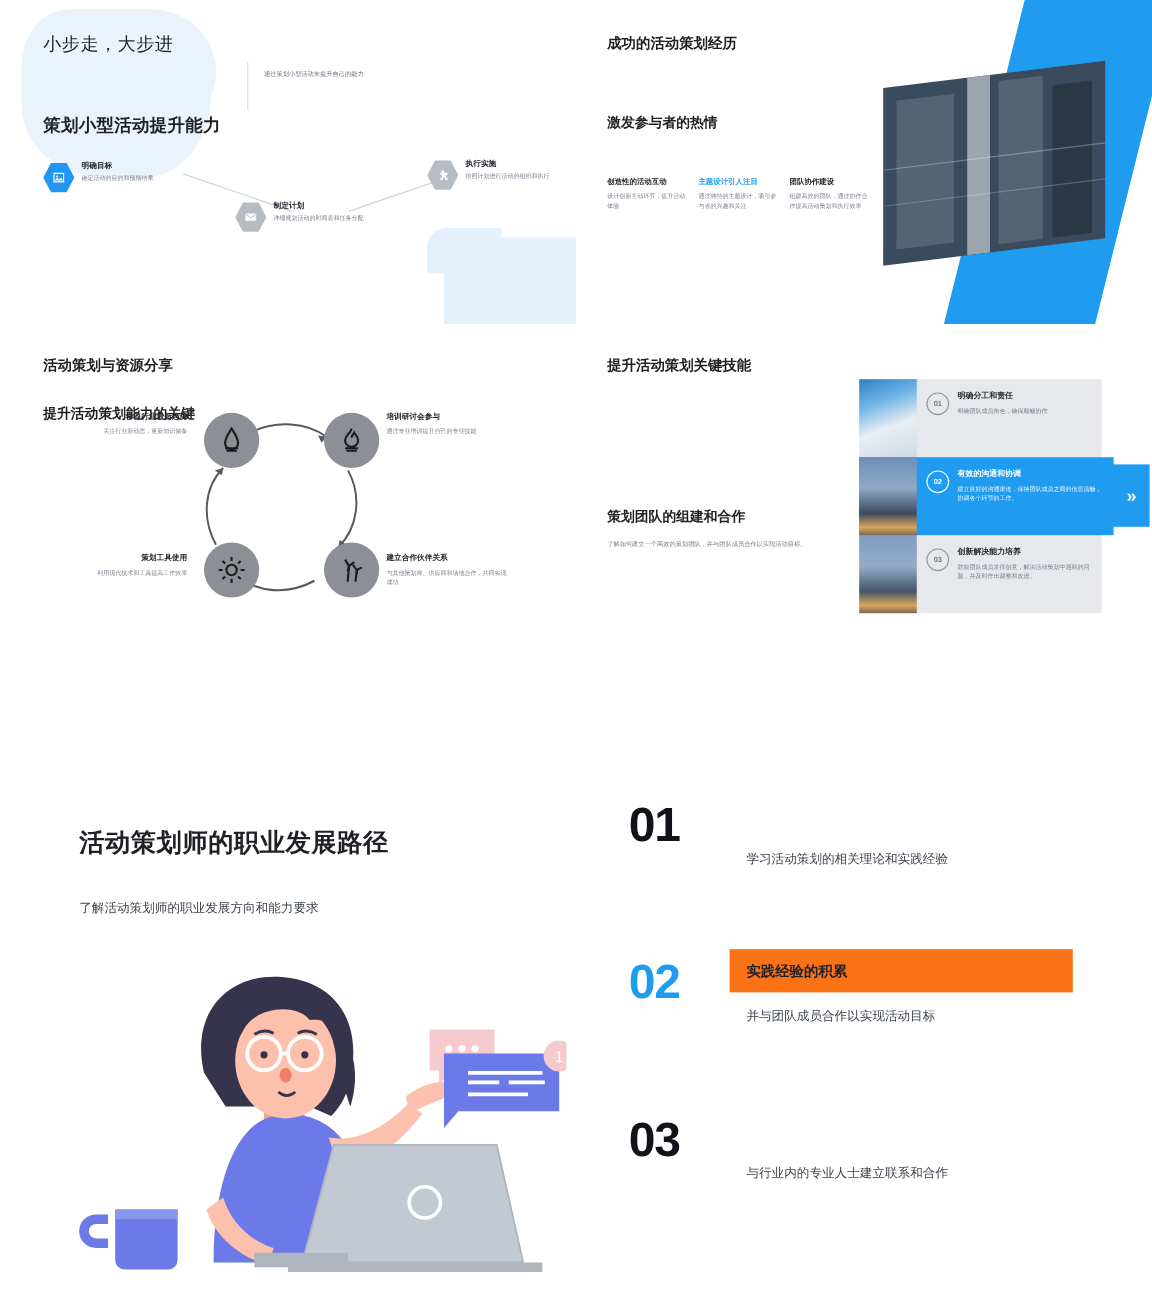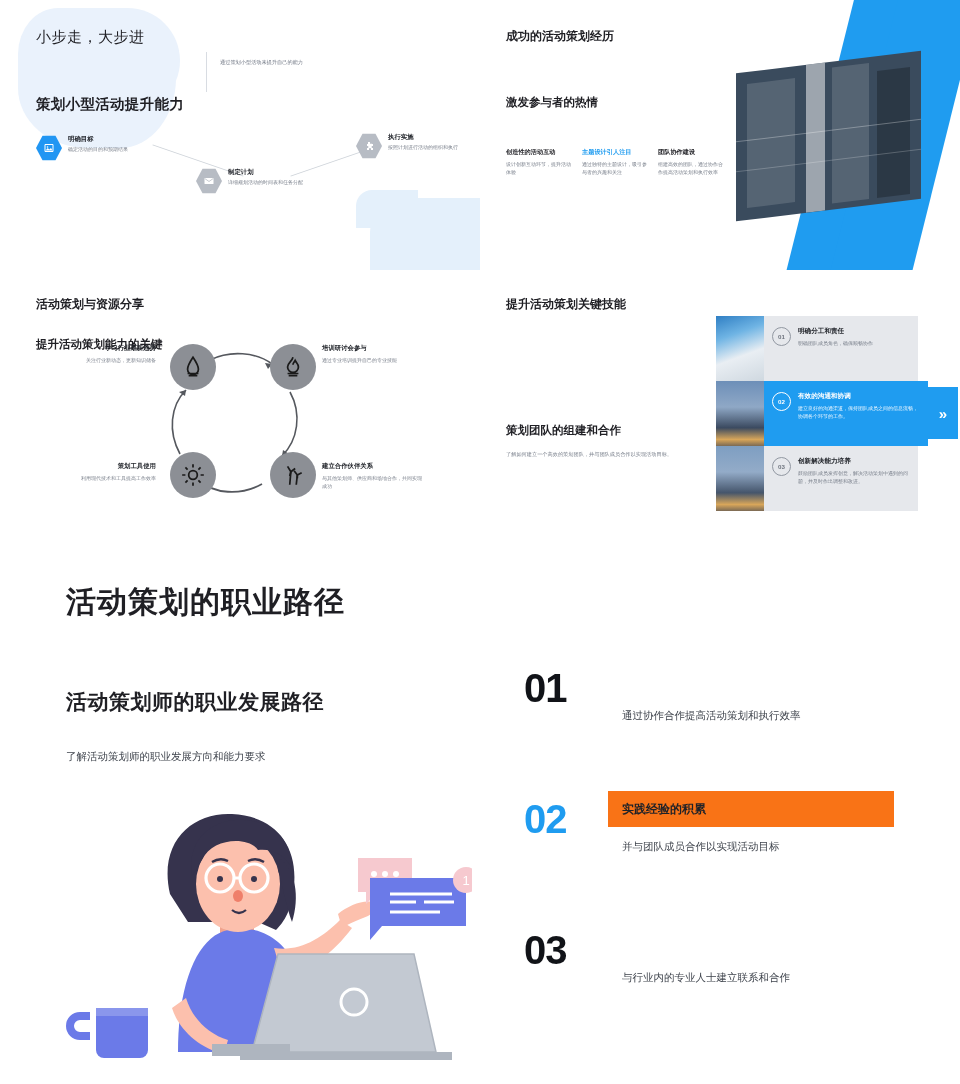--- a/index.html
+++ b/index.html
@@ -335,21 +335,20 @@
         <div>
           <div class="s4-h">创新解决能力培养</div>
           <div class="s4-d">鼓励团队成员发挥创意，解决活动策划中遇到的问题，并及时作出调整和改进。</div>
         </div>
       </div>
     </div>
   </div>
 </div>
 
 <div class="slide" id="s5">
-  <div class="s5-title">活动策划的职业路径</div>
   <div class="s5-sub">活动策划师的职业发展路径</div>
   <div class="s5-desc">了解活动策划师的职业发展方向和能力要求</div>
 
   <svg class="illus" viewBox="0 0 420 260">
 
     <path d="M118 92 C106 40,140 10,180 12 C222 14,246 42,242 84 C240 108,232 120,224 128 L206 120 L136 120 Z" fill="#36334d"></path>
 
     <path d="M168 104 h34 v34 h-34z" fill="#f0a48f"></path>
 
     <path d="M126 250 C126 180,146 134,176 128 C200 124,214 130,226 140 C248 158,254 200,254 250 Z" fill="#6b7ae8"></path>
@@ -393,21 +392,21 @@
     <text x="414" y="83" font-size="13" fill="#fff" text-anchor="middle" font-family="Liberation Sans, sans-serif">1</text>
 
     <path d="M44 206 h52 v42 a8 8 0 01-8 8 h-36 a8 8 0 01-8 -8z" fill="#6b7ae8"></path>
     <path d="M38 214 h-10 a10 10 0 000 20 h10" fill="none" stroke="#6b7ae8" stroke-width="8"></path>
     <path d="M44 206 h52 v8 h-52z" fill="#8a96ec"></path>
   </svg>
 
   <div class="s5-items">
     <div class="s5-item">
       <div class="s5-num n1">01</div>
-      <div class="s5-bd">通过协作合作提高活动策划和执行效率</div>
+      <div class="s5-bd">学习活动策划的相关理论和实践经验</div>
     </div>
     <div class="s5-item">
       <div class="s5-num n2">02</div>
       <div class="s5-bar hl">
         <span class="s5-bh">实践经验的积累</span>
       </div>
       <div class="s5-bd">并与团队成员合作以实现活动目标</div>
     </div>
     <div class="s5-item">
       <div class="s5-num n3">03</div>

